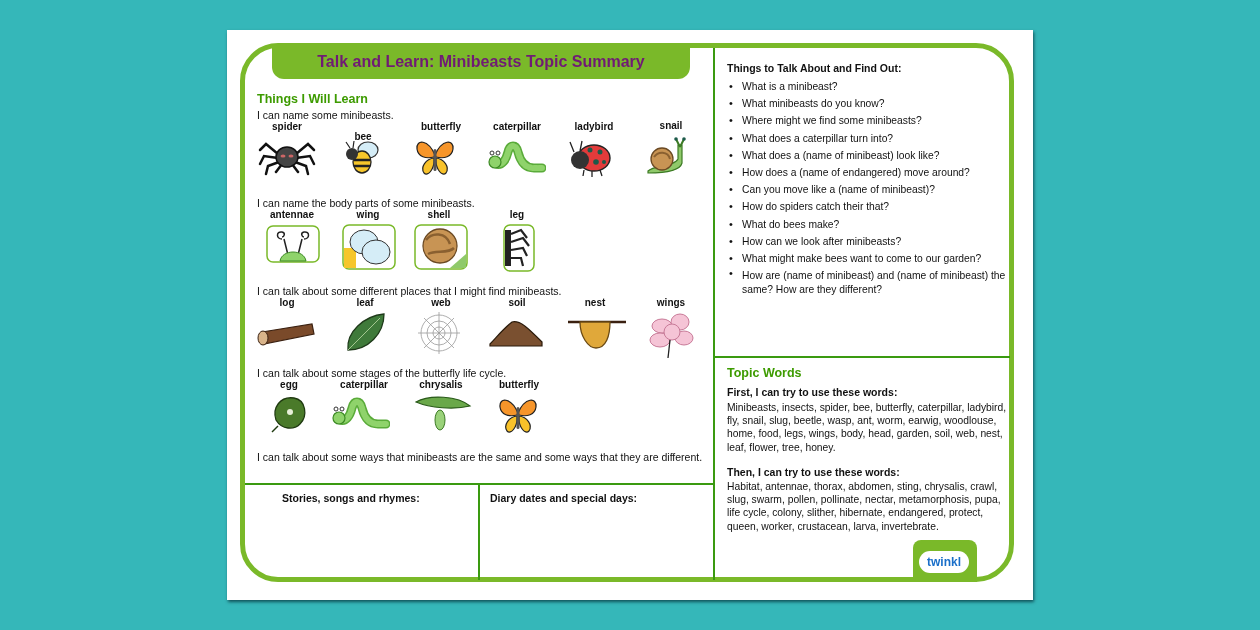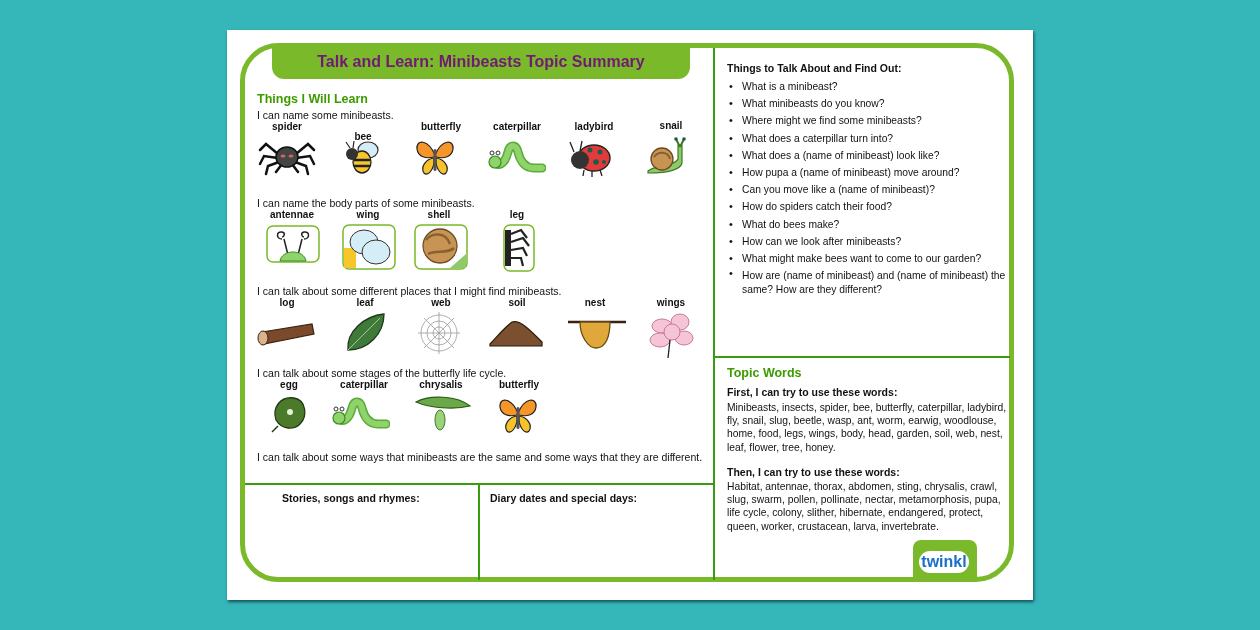--- a/index.html
+++ b/index.html
@@ -30,21 +30,21 @@
   .qlist { position:absolute; left:727px; top:78px; width:280px; margin:0; padding:0; list-style:none; }
   .qlist li { position:relative; padding-left:15px; font-size:10.3px; color:#111; line-height:17.2px; }
   .qlist li::before { content:"•"; position:absolute; left:2px; top:0; font-size:11px; }
   .para { position:absolute; font-size:10.3px; line-height:13.2px; color:#111; width:285px; }
   .logo-tab {
     position:absolute; left:913px; top:540px; width:64px; height:42px; background:#7ab929;
     border-radius:8px 8px 0 0;
   }
   .cloud {
     position:absolute; left:919px; top:551px; width:50px; height:22px; background:#fff; border-radius:12px;
-    color:#1a6fc9; font-weight:bold; font-size:16px; text-align:center; line-height:22px;
+    color:#1a6fc9; font-weight:bold; font-size:12px; text-align:center; line-height:22px;
   }
 </style>
 </head>
 <body>
 
 <div class="sheet"></div>
 <div class="frame"></div>
 <div class="title-tab">Talk and Learn: Minibeasts Topic Summary</div>
 
 <div class="vdiv" style="left:713px; top:48px; height:532px;"></div>
@@ -223,23 +223,23 @@
 <div class="t b" style="left:254px; top:492px;padding-left:28px;">Stories, songs and rhymes:</div>
 <div class="t b" style="left:490px; top:492px;">Diary dates and special days:</div>
 
 <div class="t b" style="left:727px; top:62px;">Things to Talk About and Find Out:</div>
 <ul class="qlist">
   <li>What is a minibeast?</li>
   <li>What minibeasts do you know?</li>
   <li>Where might we find some minibeasts?</li>
   <li>What does a caterpillar turn into?</li>
   <li>What does a (name of minibeast) look like?</li>
-  <li>How pupa a (name of minibeast) move around?</li>
+  <li>How does a (name of endangered) move around?</li>
   <li>Can you move like a (name of minibeast)?</li>
-  <li>How do spiders catch their food?</li>
+  <li>How do spiders catch their that?</li>
   <li>What do bees make?</li>
   <li>How can we look after minibeasts?</li>
   <li>What might make bees want to come to our garden?</li>
   <li style="line-height:13.5px; padding-top:2px;">How are (name of minibeast) and (name of minibeast) the same? How are they different?</li>
 </ul>
 
 <div class="h-green" style="left:727px; top:366px;">Topic Words</div>
 <div class="t b" style="left:727px; top:386px;">First, I can try to use these words:</div>
 <div class="para" style="left:727px; top:401px;">Minibeasts, insects, spider, bee, butterfly, caterpillar, ladybird, fly, snail, slug, beetle, wasp, ant, worm, earwig, woodlouse, home, food, legs, wings, body, head, garden, soil, web, nest, leaf, flower, tree, honey.</div>
 <div class="t b" style="left:727px; top:466px;">Then, I can try to use these words:</div>

